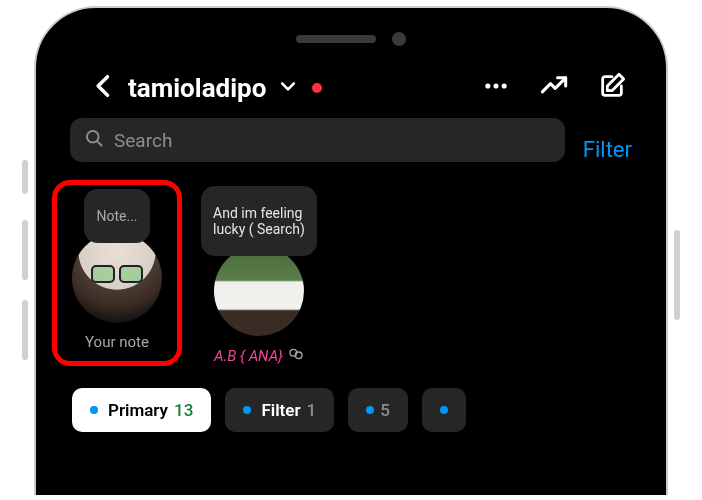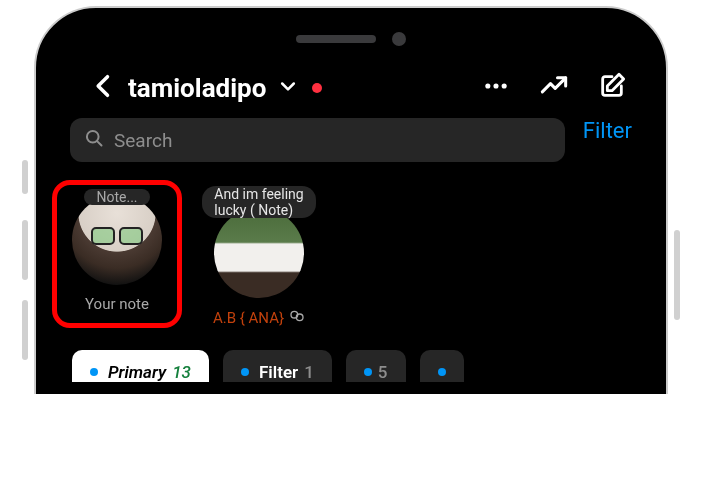--- a/index.html
+++ b/index.html
@@ -5,21 +5,21 @@
   * { box-sizing: border-box; margin: 0; padding: 0; }
   body {
     background: #fff;
     font-family: -apple-system, BlinkMacSystemFont, "Segoe UI", Roboto, Helvetica, Arial, sans-serif;
     display: flex;
     justify-content: center;
     padding-top: 8px;
   }
   .phone-frame {
     width: 630px;
-    height: 386px;
+    height: 487px;
     background: #000;
     border: 12px solid #000;
     border-radius: 60px 60px 0 0;
     position: relative;
     overflow: hidden;
     box-shadow: 0 0 0 2px #ccc;
   }
   .phone-button-left {
     position: absolute;
     left: 22px;
@@ -73,21 +73,21 @@
   .chevron-down-icon svg { width: 20px; height: 20px; margin-left: 2px; }
   .red-dot {
     width: 10px; height: 10px; background: #ff3040;
     border-radius: 50%; margin-left: 4px;
   }
   .header-spacer { flex: 1; }
   .icon-btn svg { width: 28px; height: 28px; }
   .header .icon-btn { margin-left: 20px; }
   .search-row {
     display: flex;
-    align-items: flex-start;
+    align-items: flex-end;
     padding: 0 22px 18px 22px;
     gap: 18px;
   }
   .search-box {
     flex: 1;
     background: #262626;
     border-radius: 12px;
     height: 44px;
     display: flex;
     align-items: center;
@@ -113,21 +113,21 @@
     width: 130px;
     display: flex;
     flex-direction: column;
     align-items: center;
     position: relative;
     padding-top: 6px;
   }
   .note-bubble {
     background: #262626;
     border-radius: 14px;
-    padding: 0 12px;
+    padding: 19px 12px;
     font-size: 14px;
     color: #a8a8a8;
     position: relative;
     z-index: 2;
     margin-bottom: -10px;
     min-width: 64px;
   }
   .note-bubble.white-text { color: #e6e6e6; line-height: 1.15; }
   .avatar {
     width: 90px;
@@ -158,21 +158,21 @@
     border-radius: 5px;
   }
   .note-label {
     color: #a8a8a8;
     font-size: 15px;
     margin-top: 10px;
     display: flex;
     align-items: center;
     gap: 5px;
   }
-  .note-label.white { color: #c2410c; }
+  .note-label.white { color: #ec4899; font-style: italic; }
   .ring-icon {
     display: inline-block;
   }
   .ring-icon svg { width: 16px; height: 16px; }
   .highlight-box {
     border: 5px solid #ff0000;
     border-radius: 18px;
     padding: 4px 10px 10px 10px;
   }
   .tabs-row {
@@ -189,21 +189,20 @@
     display: flex;
     align-items: center;
     gap: 10px;
     font-size: 17px;
     font-weight: 600;
     color: #fff;
   }
   .tab.active {
     background: #fff;
     color: #000;
-    font-style: italic;
   }
   .tab .dot {
     width: 8px; height: 8px; border-radius: 50%;
     background: #0095f6;
   }
   .tab .count { color: #8e8e8e; font-weight: 500; margin-left: -4px; }
   .tab.active .count { color: #15803d; }
 </style>
 </head>
 <body>
@@ -275,21 +274,21 @@
         <div class="glasses">
           <div class="lens"></div>
             <div class="lens"></div>
         </div>
       </div>
       <div class="note-label">Your note</div>
     </div>
 
     <div class="note-item">
       <div class="note-bubble white-text" style="white-space: pre-line;">And im feeling
-lucky ( Note)</div>
+lucky ( Search)</div>
       <div class="avatar user2"></div>
       <div class="note-label white">
         <span>A.B { ANA}</span>
         <span class="ring-icon">
           <svg viewBox="0 0 24 24" fill="none" stroke="#a8a8a8" stroke-width="2">
               <circle cx="8" cy="10" r="5"></circle>
               <circle cx="16" cy="14" r="5"></circle>
             </svg>
         </span>
       </div>

